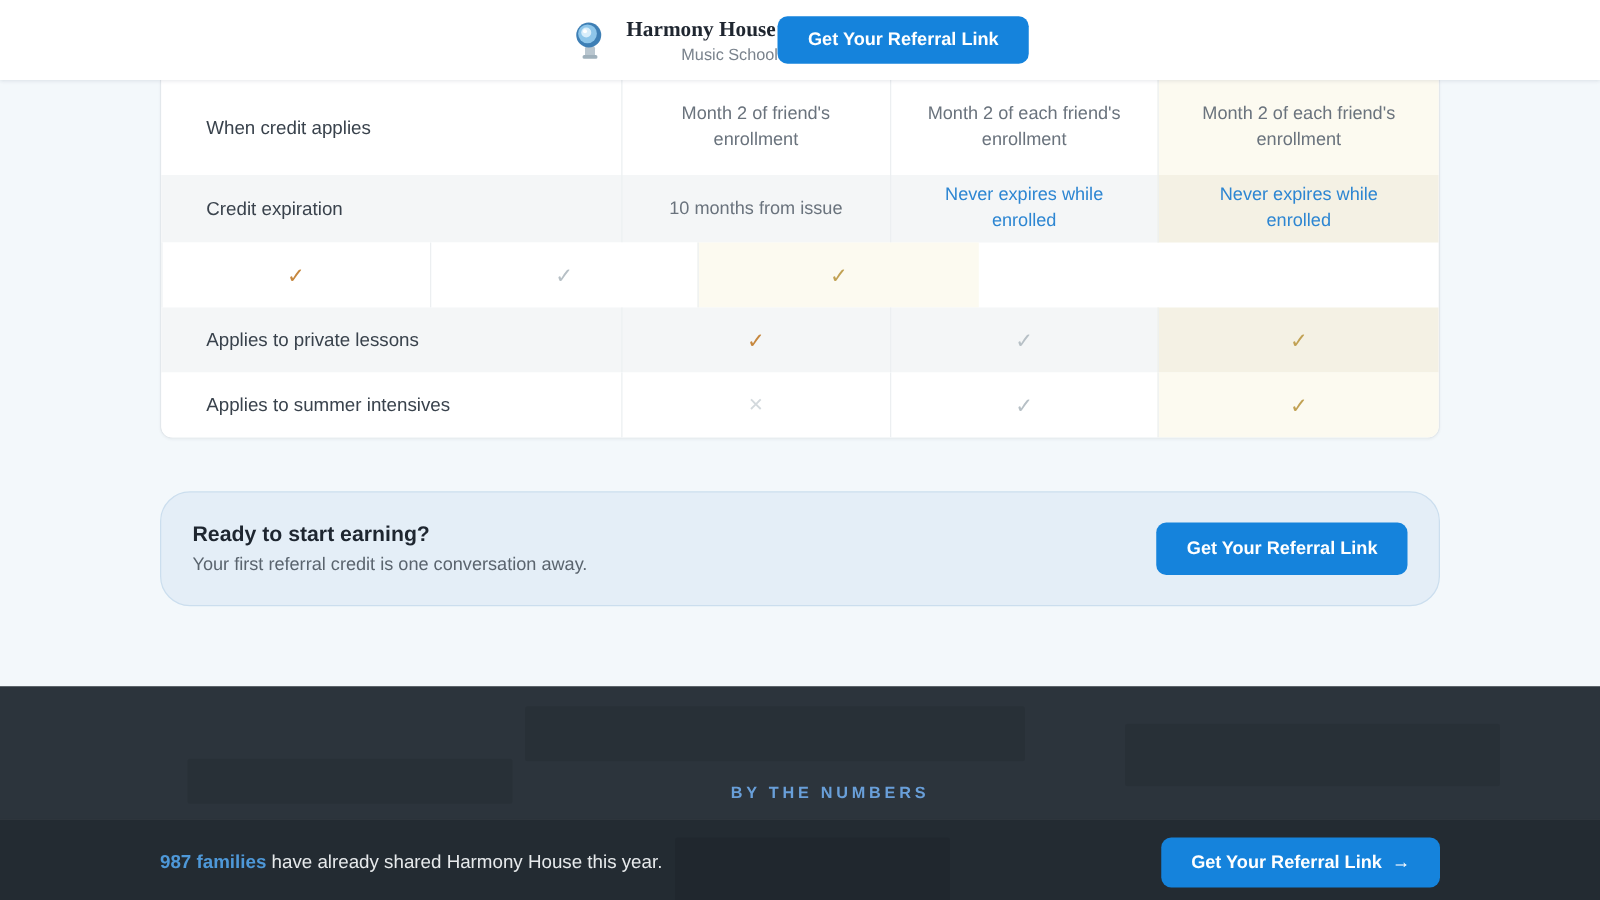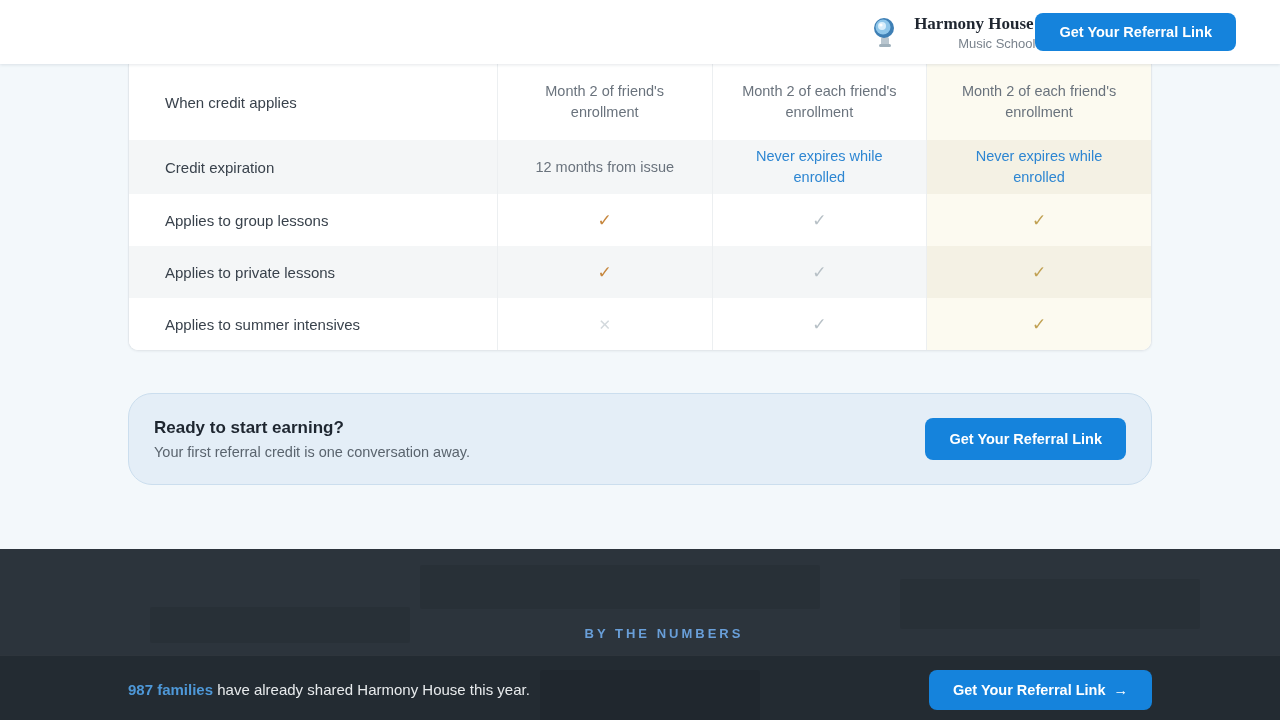--- a/index.html
+++ b/index.html
@@ -9,21 +9,21 @@
     background: #f3f8fb;
     color: #39424c;
   }
 
   
   .header {
     height: 64px;
     background: #ffffff;
     display: flex;
     align-items: center;
-    justify-content: flex-end;
+    justify-content: center;
     padding: 0 44px;
     box-shadow: 0 1px 3px rgba(40,60,80,0.12);
     position: relative;
     z-index: 5;
   }
   .brand { display: flex; align-items: center; gap: 14px; }
   .logo { width: 30px; height: 34px; display: block; }
   .brand-text .brand-name {
     font-family: "Liberation Serif", serif;
     font-weight: 700;
@@ -187,31 +187,30 @@
         <div class="t-cell value-cell v3">
           <span class="">Month 2 of each friend's enrollment</span>
         </div>
         <div class="t-cell value-cell v4 featured">
           <span class="">Month 2 of each friend's enrollment</span>
         </div>
       </div>
       <div class="t-row alt">
         <div class="t-cell label-cell">Credit expiration</div>
         <div class="t-cell value-cell v2">
-          <span class="">12 months from issue</span>
+          <span class="">10 months from issue</span>
         </div>
         <div class="t-cell value-cell v3">
           <span class="val-link">Never expires while enrolled</span>
         </div>
         <div class="t-cell value-cell v4 featured">
           <span class="val-link">Never expires while enrolled</span>
         </div>
       </div>
       <div class="t-row">
-        <div class="t-cell label-cell">Applies to group lessons</div>
         <div class="t-cell value-cell v2">
           <span class="check orange">✓</span>
         </div>
         <div class="t-cell value-cell v3">
           <span class="check gray">✓</span>
         </div>
         <div class="t-cell value-cell v4 featured">
           <span class="check gold">✓</span>
         </div>
       </div>

